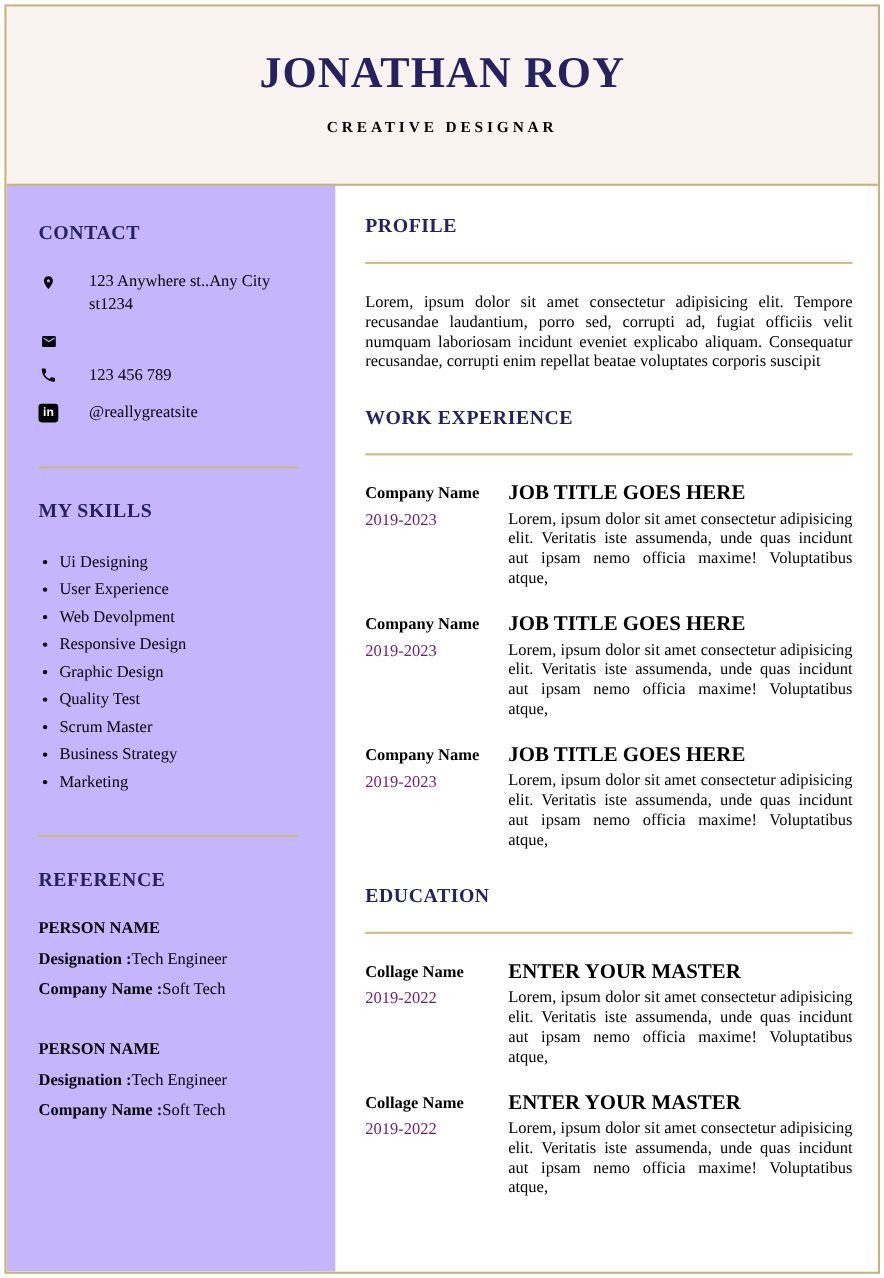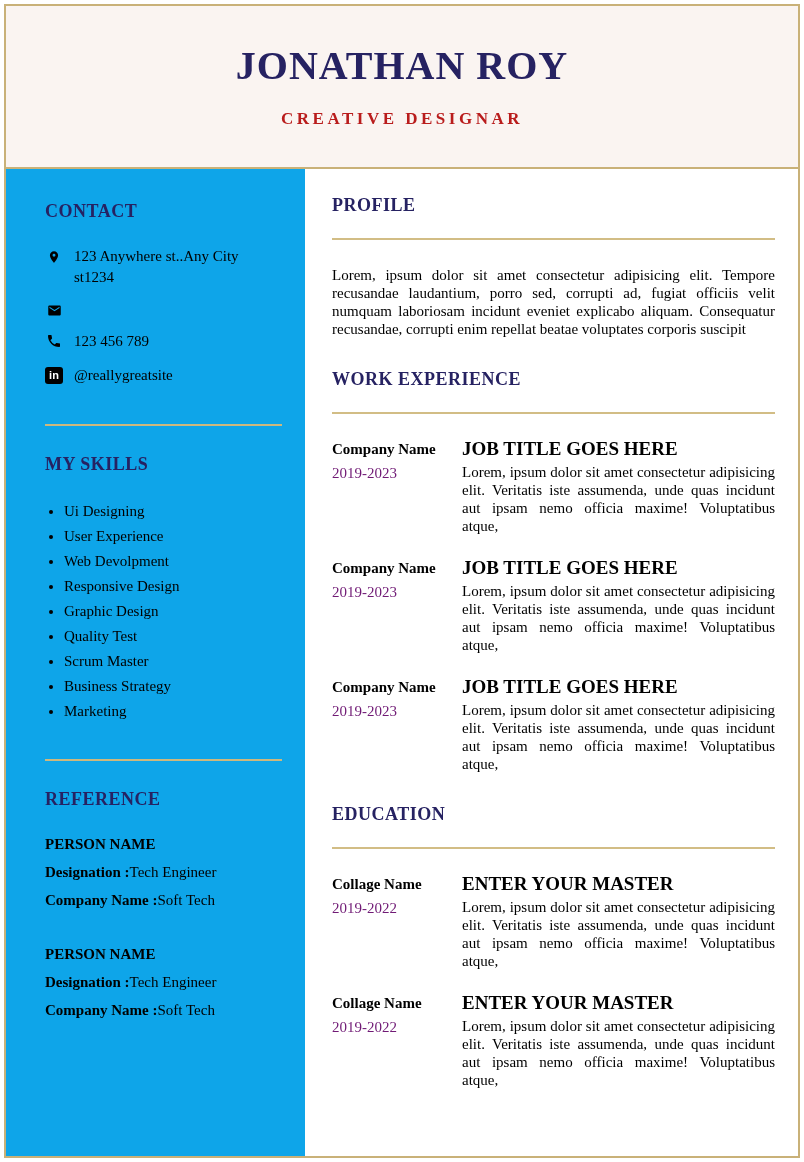--- a/index.html
+++ b/index.html
@@ -31,31 +31,31 @@
   .name {
     font-size: 40px;
     font-weight: bold;
     color: #262262;
     letter-spacing: 1px;
     line-height: 1;
     margin: 0;
   }
   .subtitle {
     margin-top: 23px;
-    font-size: 17px;
-    font-weight: bold;
-    color: #b91c1c;
+    font-size: 14px;
+    font-weight: bold;
+    color: #000000;
     letter-spacing: 3.5px;
   }
   
   .page-body { flex: 1; display: flex; min-height: 0; }
   .sidebar {
     width: 299px; flex: none;
-    background: #0ea5e9;
-    padding: 32px 28px 0 39px;
+    background: #c4b5fd;
+    padding: 32px 28px 0 29px;
   }
   .main {
     flex: 1;
     background: #ffffff;
     padding: 26px 23px 0 27px;
   }
   
   .section-heading {
     font-size: 18px;
     font-weight: bold;
@@ -73,21 +73,21 @@
   .main-divider {
     border: none;
     border-top: 2px solid #d2bd85;
     margin: 22px 0 26px 0;
   }
   
   .contact-list { margin-top: 24px; }
   .contact-item {
     display: flex;
     align-items: flex-start;
-    gap: 11px;
+    gap: 28px;
     margin-bottom: 13px;
     font-size: 15px;
     line-height: 21px;
   }
   .contact-item .icon-wrap {
     flex: none;
     width: 18px;
     display: flex;
     justify-content: center;
     padding-top: 2px;

